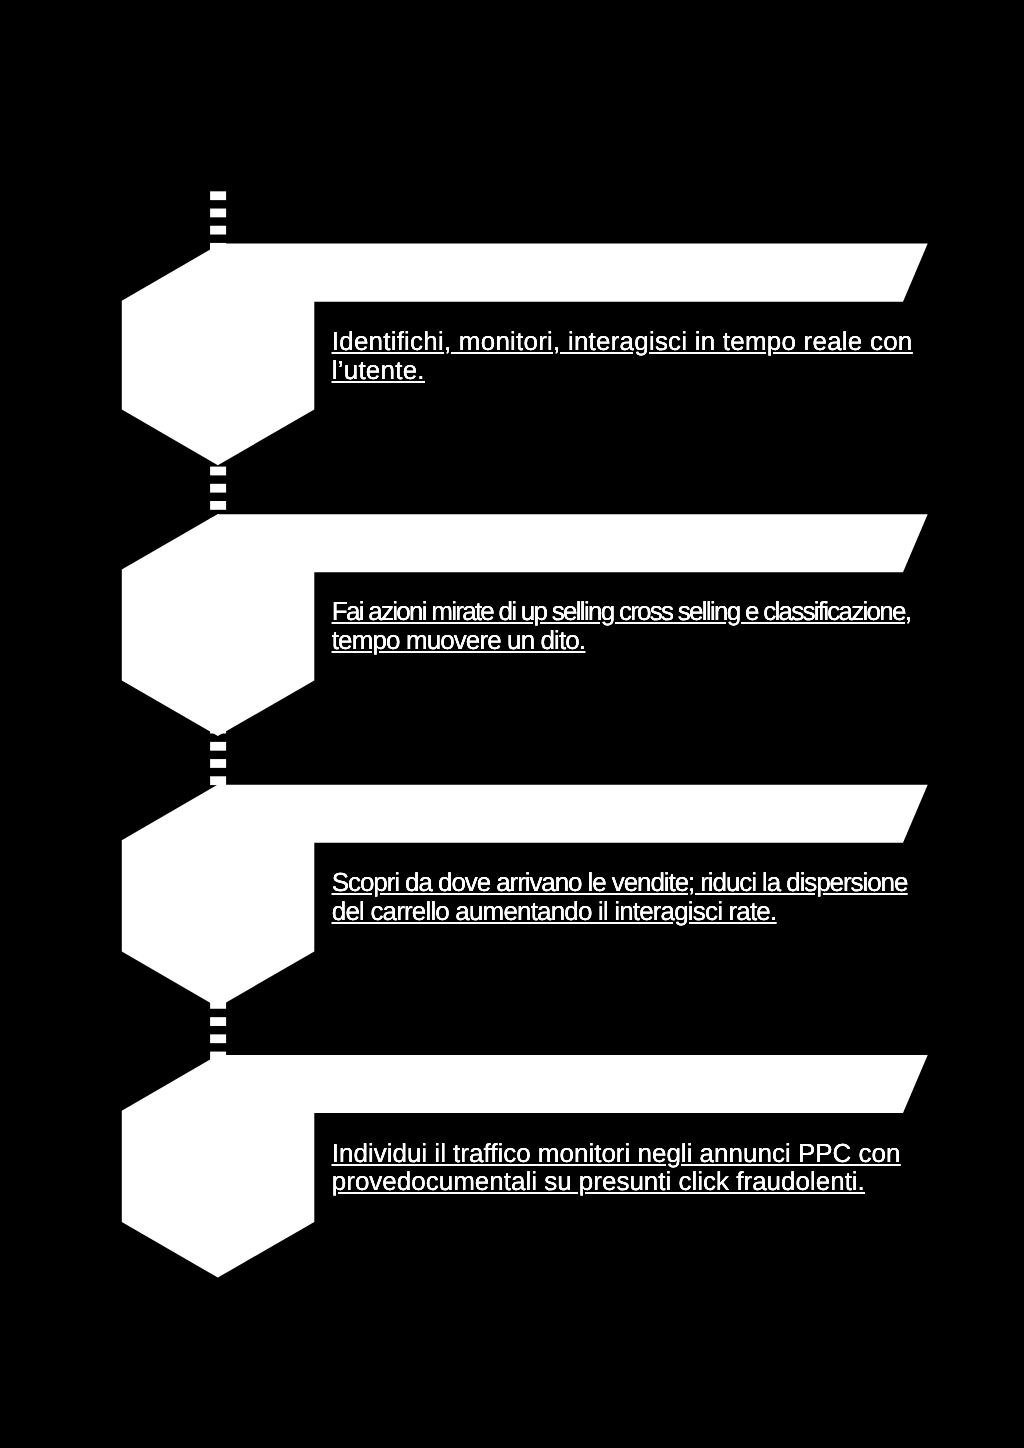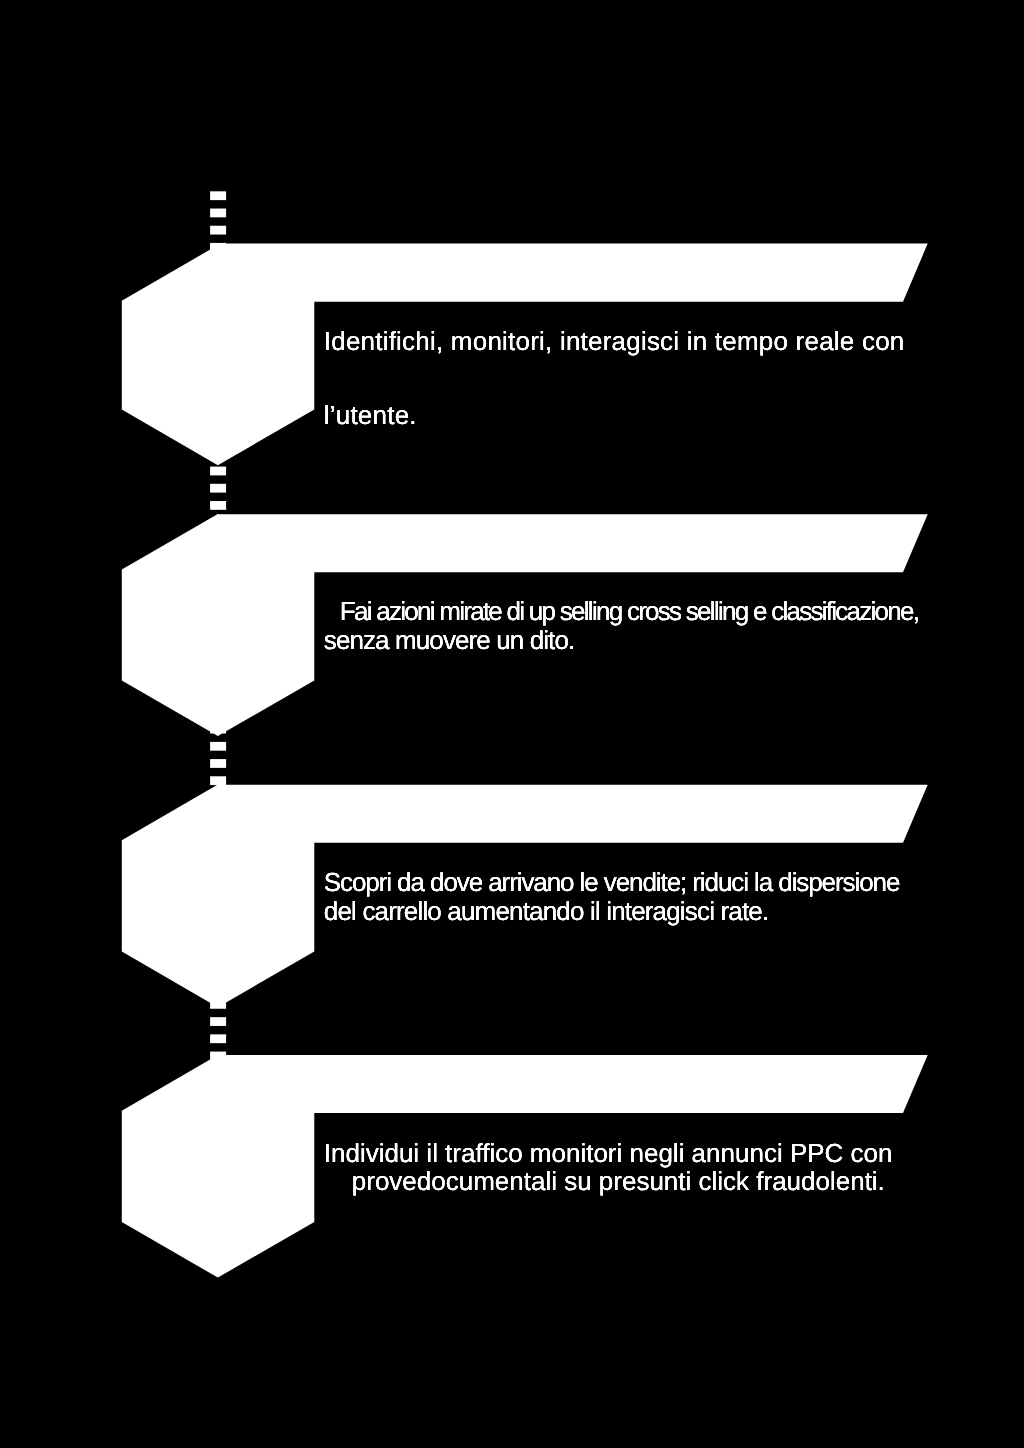--- a/index.html
+++ b/index.html
@@ -1,23 +1,23 @@
 <!DOCTYPE html>
 <html><head>
 <meta charset="utf-8">
 <title>Benefici – infografica</title>
 <style>
   html,body{margin:0;padding:0;}
   body{width:1024px;height:1448px;overflow:hidden;background:#000000;}
   .stage{position:absolute;left:0;top:0;width:1024px;height:1448px;background:#000000;}
   svg.shapes{position:absolute;left:0;top:0;width:1024px;height:1448px;display:block;}
   .para{position:absolute;filter:brightness(1);}
-  .tline{position:absolute;left:0;white-space:pre;color:#ffffff;
+  .tline{position:absolute;left:8px;white-space:pre;color:#ffffff;
          text-rendering:geometricPrecision;text-shadow:0 0 0.6px #ffffff,0 0 0.6px #ffffff;
-         font-family:"Liberation Sans",sans-serif;font-size:26px;line-height:26px;
+         font-family:"Liberation Sans",sans-serif;font-size:26px;line-height:26px;text-decoration:underline;
          }
 </style>
 </head>
 <body>
 
 <div class="stage">
 
   <svg class="shapes" id="shapes" viewBox="0 0 1024 1448" xmlns="http://www.w3.org/2000/svg" shape-rendering="geometricPrecision">
       <g>
         <rect x="210.1" y="191.32" width="16" height="8.8" fill="#ffffff"></rect>
@@ -87,32 +87,32 @@
       <g>
         <path d="M 217.85 1055 L 927.7 1055 L 903 1113.1 L 217.85 1113.1 Z" fill="#ffffff"></path>
         <path d="M 217.85 1055.1000000000001 L 314.3 1110.7 L 314.3 1222 L 217.85 1277.6 L 121.8 1222 L 121.8 1110.7 Z" fill="#ffffff"></path>
       </g>
     </svg>
 
   <div id="textlayer">
 
     <div class="para" style="left: 323.8px; top: 0px;">
       <div class="tline" style="top: 327.98px; letter-spacing: 0.2135px;">Identifichi, monitori, interagisci in tempo reale con</div>
-      <div class="tline" style="top: 356.58px; letter-spacing: 0.21px; margin-top: 45px;">l’utente.</div>
+      <div class="tline" style="top: 356.58px; letter-spacing: 0.21px;">l’utente.</div>
     </div>
 
     <div class="para" style="left: 323.8px; top: 0px;">
-      <div class="tline" style="top: 598.48px; letter-spacing: -1.7315px; margin-left: 16px;">Fai azioni mirate di up selling cross selling e classificazione,</div>
-      <div class="tline" style="top: 627.08px; letter-spacing: -0.8987px;">senza muovere un dito.</div>
+      <div class="tline" style="top: 598.48px; letter-spacing: -1.7315px;">Fai azioni mirate di up selling cross selling e classificazione,</div>
+      <div class="tline" style="top: 627.08px; letter-spacing: -0.8987px;">tempo muovere un dito.</div>
     </div>
 
     <div class="para" style="left: 323.8px; top: 0px;">
       <div class="tline" style="top: 869.38px; letter-spacing: -1.0852px;">Scopri da dove arrivano le vendite; riduci la dispersione</div>
       <div class="tline" style="top: 897.98px; letter-spacing: -0.835px;">del carrello aumentando il interagisci rate.</div>
     </div>
 
     <div class="para" style="left: 323.8px; top: 0px;">
       <div class="tline" style="top: 1139.78px; letter-spacing: -0.0054px;">Individui il traffico monitori negli annunci PPC con</div>
-      <div class="tline" style="top: 1168.38px; letter-spacing: -0.005px; margin-left: 28px;">provedocumentali su presunti click fraudolenti.</div>
+      <div class="tline" style="top: 1168.38px; letter-spacing: -0.005px;">provedocumentali su presunti click fraudolenti.</div>
     </div>
 
   </div>
 </div>
 
 </body></html>

